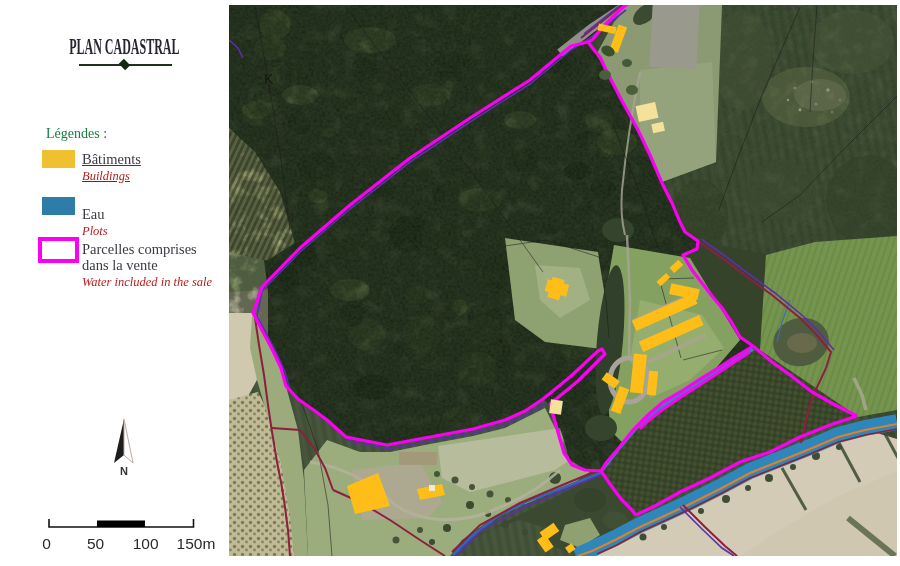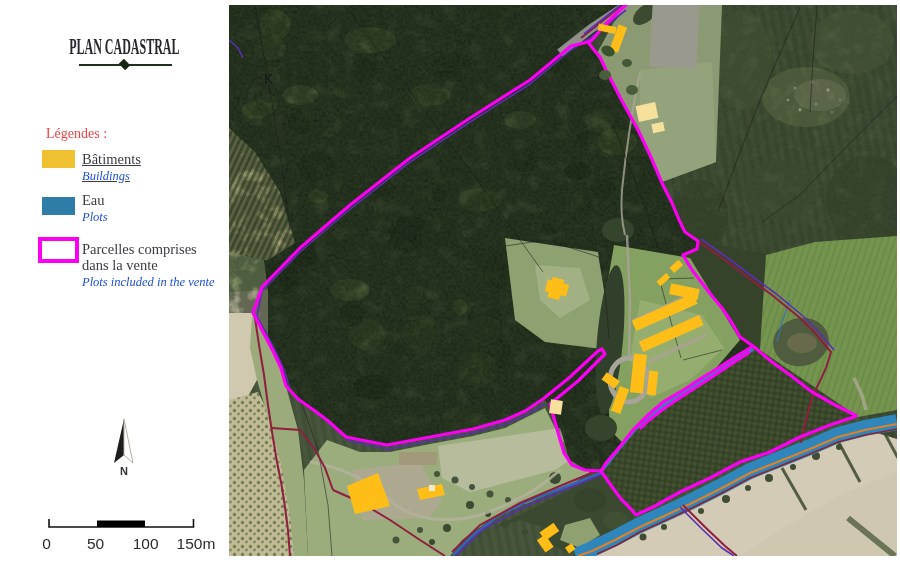--- a/index.html
+++ b/index.html
@@ -5,49 +5,49 @@
   html,body{margin:0;padding:0;}
   body{width:900px;height:566px;background:#ffffff;position:relative;overflow:hidden;
        font-family:"Liberation Serif", serif;}
   #panel{position:absolute;left:0;top:0;width:229px;height:566px;background:#fff;}
   #title{position:absolute;left:10px;top:33px;width:229px;text-align:center;white-space:nowrap;
          font-weight:bold;font-size:24px;color:#26262e;letter-spacing:0px;}
   #title span{display:inline-block;transform:scaleX(0.50);transform-origin:center;}
   #subline{position:absolute;left:79px;top:64px;width:93px;height:2px;background:#20301c;}
   #diamond{position:absolute;left:120px;top:60px;width:9px;height:9px;background:#16250f;
            transform:rotate(45deg) scaleY(0.8);}
-  #legendes{position:absolute;left:46px;top:126px;font-size:14px;color:#ef4444;}
+  #legendes{position:absolute;left:46px;top:126px;font-size:14px;color:#15803d;}
   .sw{position:absolute;left:42px;width:33px;height:18px;}
   .lab{position:absolute;left:82px;font-size:14.5px;color:#3a3a45;line-height:16px;}
-  .lab i{font-size:12.5px;color:#1d4ed8;}
+  .lab i{font-size:12.5px;color:#b91c1c;}
 </style>
 </head>
 <body>
 
 <div id="panel">
 
   <div id="title"><span>PLAN CADASTRAL</span></div>
 
   <div id="subline"></div>
 
   <div id="diamond"></div>
 
   <div id="legendes">Légendes :</div>
 
   <div class="sw" style="top:150px;background:#efc02f;"></div>
 
   <div class="lab" style="top:151px;text-decoration:underline;">Bâtiments<br><i>Buildings</i></div>
 
   <div class="sw" style="top:197px;background:#2e7ca8;"></div>
 
-  <div class="lab" style="top:192px;">Eau<br><i>Plots</i></div>
+  <div class="lab" style="top:206px;">Eau<br><i>Plots</i></div>
 
   <div class="sw" style="top:240px;background:#fff;border:4px solid #fb00f3;margin-left:-4px;margin-top:-3px;"></div>
 
-  <div class="lab" style="top:241px;">Parcelles comprises<br>dans la vente<br><i>Plots included in the vente</i></div>
+  <div class="lab" style="top:241px;">Parcelles comprises<br>dans la vente<br><i>Water included in the sale</i></div>
 
   <svg style="position:absolute;left:100px;top:415px;" width="50" height="65" viewBox="0 0 50 65">
     <polygon points="24,4 24,40 14,48" fill="#1c1c1c"></polygon>
     <polygon points="24,4 24,40 33,48" fill="#ffffff" stroke="#b9aca4" stroke-width="1"></polygon>
     <text x="24" y="60" font-family="Liberation Sans, sans-serif" font-size="11" font-weight="bold" fill="#333" text-anchor="middle">N</text>
   </svg>
 
   <svg style="position:absolute;left:38px;top:512px;" width="180" height="45" viewBox="0 0 180 45">
     <path d="M11,7 L11,15 L155.5,15 L155.5,7" stroke="#111" stroke-width="1.6" fill="none"></path>
     <rect x="59" y="8.5" width="48" height="6.5" fill="#000"></rect>

